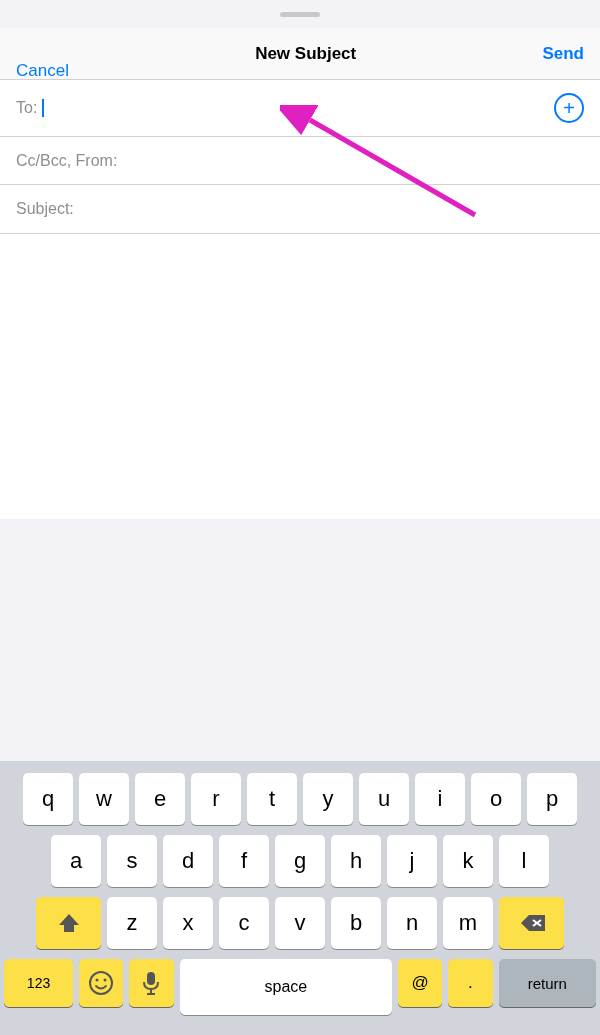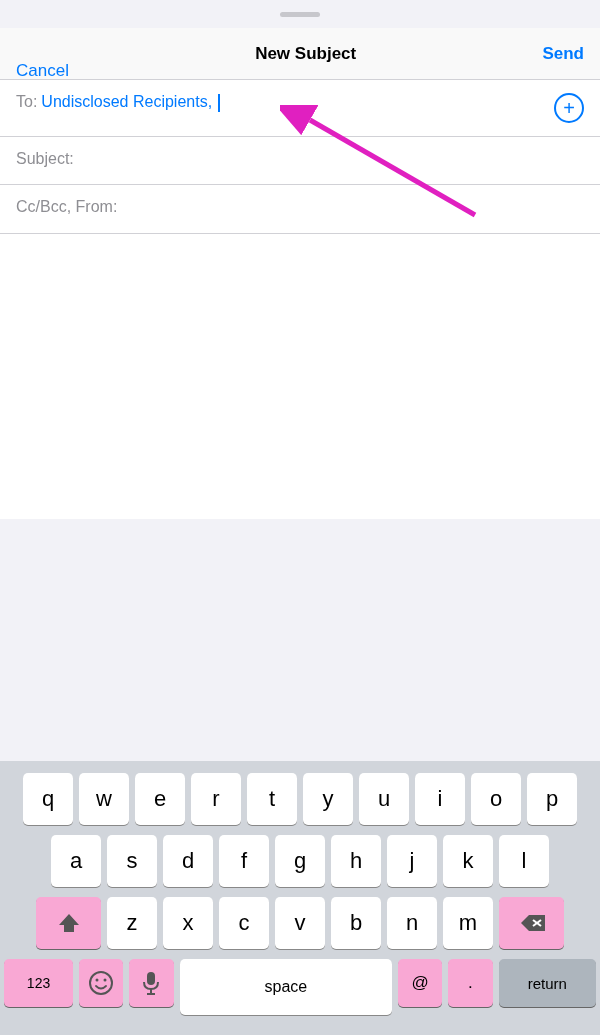--- a/index.html
+++ b/index.html
@@ -64,20 +64,21 @@
     }
 
     
     .compose-area {
       background: #fff;
       border-bottom: 1px solid #d1d1d6;
     }
 
     .field-row {
       display: flex;
+      align-items: center;
       padding: 13px 16px;
       border-bottom: 1px solid #d1d1d6;
       min-height: 48px;
     }
     .field-row:last-child {
       border-bottom: none;
     }
     .field-label {
       color: #8e8e93;
       font-size: 16px;
@@ -173,21 +174,21 @@
     .key-letter {
       width: 50px;
       height: 52px;
       font-size: 22px;
       color: #000;
       font-weight: 300;
     }
 
     
     .key-special {
-      background: #f9a8d4;
+      background: #fde047;
       color: #000;
       font-size: 14px;
       box-shadow: 0 1px 0 #666;
     }
 
     .key-shift {
       width: 65px;
       height: 52px;
       font-size: 18px;
     }
@@ -244,34 +245,33 @@
   <button class="header-cancel">Cancel</button>
   <span class="header-title">New Subject</span>
   <button class="header-send">Send</button>
 </div>
 
 <div class="compose-area">
 
   <div class="field-row">
     <span class="field-label">To:</span>
     <span class="field-value">
-      <span>Undisclosed Recipients,</span>
       <span class="field-cursor"></span>
     </span>
     <button class="add-contact-btn">
       <span>+</span>
     </button>
   </div>
 
   <div class="field-row">
+    <span class="field-label">Cc/Bcc, From:</span>
+  </div>
+
+  <div class="field-row">
     <span class="field-label">Subject:</span>
-  </div>
-
-  <div class="field-row">
-    <span class="field-label">Cc/Bcc, From:</span>
   </div>
 </div>
 
 <div class="message-body"></div>
 
 <div class="arrow-container">
   <svg class="arrow-svg" viewBox="0 0 200 120" xmlns="http://www.w3.org/2000/svg">
 
     <defs>
       <marker id="arrowhead" markerWidth="10" markerHeight="7" refX="0" refY="3.5" orient="auto">

